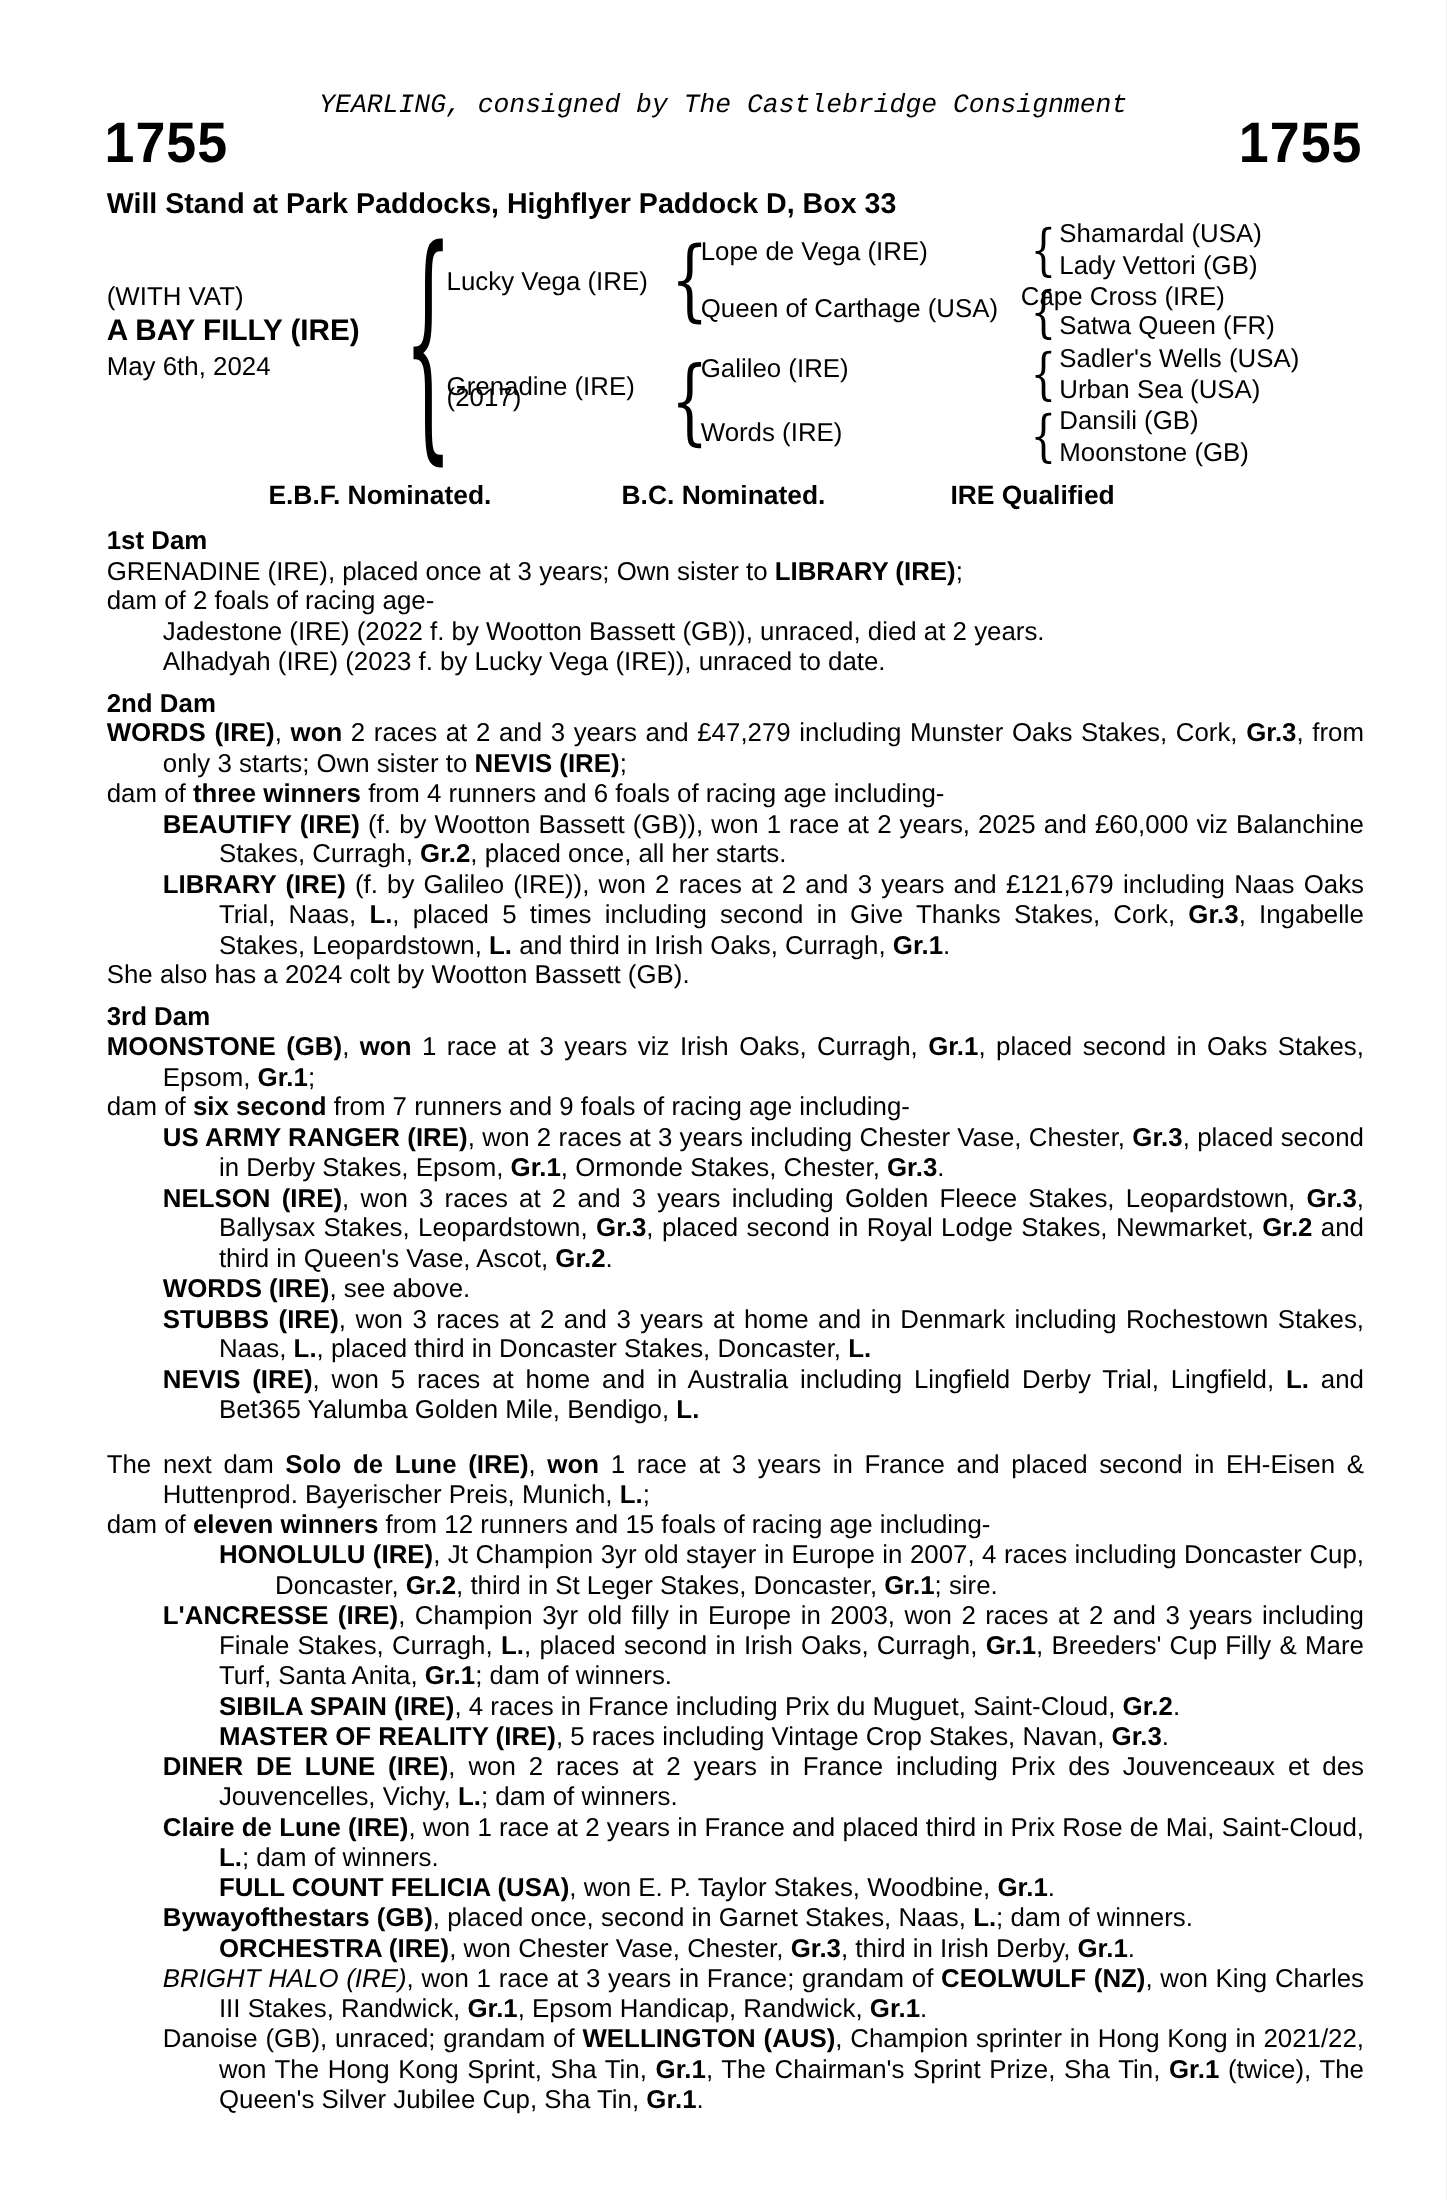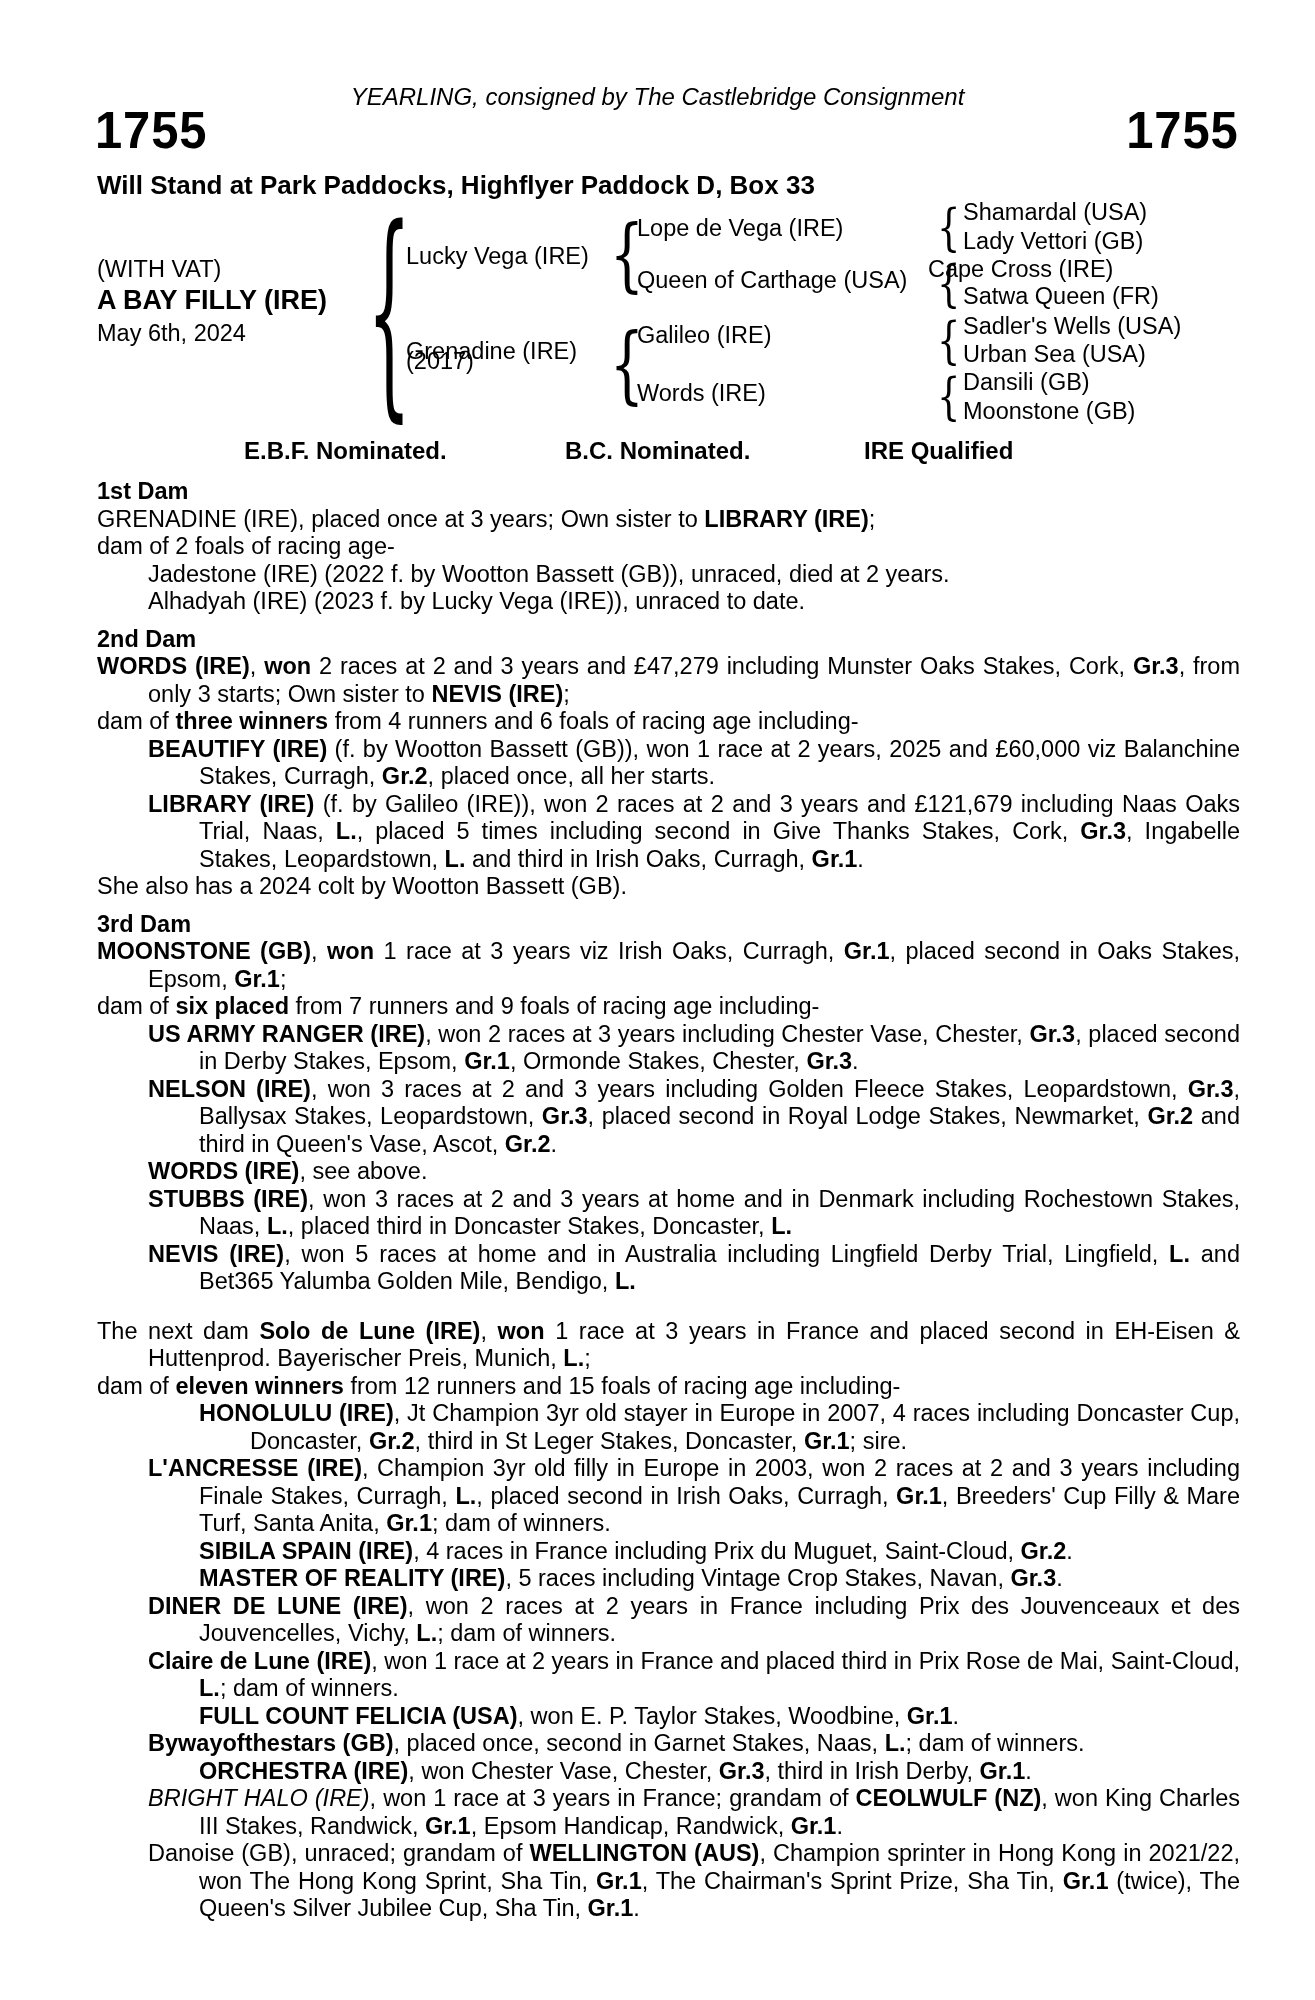--- a/index.html
+++ b/index.html
@@ -1,19 +1,19 @@
 <!DOCTYPE html>
 <html><head>
 <meta charset="utf-8">
 <style>
   html,body{margin:0;padding:0;background:#e8e8e8;}
   .page{position:relative;width:1315px;height:2000px;background:#ffffff;color:#000;
         font-family:"Liberation Sans",sans-serif;overflow:hidden;}
   .consign{position:absolute;top:83px;left:0;width:100%;text-align:center;
-           font-style:italic;font-size:24px;line-height:28px;}
+           font-style:italic;font-size:24px;line-height:28px;font-family:Liberation Mono, monospace;}
   .lot{position:absolute;top:104px;font-size:52px;font-weight:700;line-height:52px;
        letter-spacing:1px;transform:scaleX(.94);transform-origin:left;}
   .lot-left{left:95px;}
   .lot-right{right:76px;transform-origin:right;}
   .stand{position:absolute;top:170px;left:97px;font-size:26px;font-weight:700;line-height:30px;}
   .ped{position:absolute;top:0;left:0;width:1315px;height:470px;}
   .ped span{position:absolute;font-size:23.5px;line-height:26px;white-space:nowrap;}
   .ped .bold{font-weight:700;font-size:27px;}
   .brace{position:absolute;font-family:"DejaVu Serif",serif;font-weight:400;line-height:1;
          transform-origin:center;}
@@ -86,21 +86,21 @@
       <div class="p lv1"><span>Jadestone (IRE) (2022 f. by Wootton Bassett (GB)), unraced, died at 2 years.</span></div>
       <div class="p lv1"><span>Alhadyah (IRE) (2023 f. by Lucky Vega (IRE)), unraced to date.</span></div>
       <div class="h">2nd Dam</div>
       <div class="p lv0"><span class="b">WORDS (IRE)</span><span>, </span><span class="b">won</span><span> 2 races at 2 and 3 years and £47,279 including Munster Oaks Stakes, Cork, </span><span class="b">Gr.3</span><span>, from only 3 starts; Own sister to </span><span class="b">NEVIS (IRE)</span><span>;</span></div>
       <div class="p lv0"><span>dam of </span><span class="b">three winners</span><span> from 4 runners and 6 foals of racing age including-</span></div>
       <div class="p lv1"><span class="b">BEAUTIFY (IRE)</span><span> (f. by Wootton Bassett (GB)), won 1 race at 2 years, 2025 and £60,000 viz Balanchine Stakes, Curragh, </span><span class="b">Gr.2</span><span>, placed once, all her starts.</span></div>
       <div class="p lv1"><span class="b">LIBRARY (IRE)</span><span> (f. by Galileo (IRE)), won 2 races at 2 and 3 years and £121,679 including Naas Oaks Trial, Naas, </span><span class="b">L.</span><span>, placed 5 times including second in Give Thanks Stakes, Cork, </span><span class="b">Gr.3</span><span>, Ingabelle Stakes, Leopardstown, </span><span class="b">L.</span><span> and third in Irish Oaks, Curragh, </span><span class="b">Gr.1</span><span>.</span></div>
       <div class="p lv0"><span>She also has a 2024 colt by Wootton Bassett (GB).</span></div>
       <div class="h">3rd Dam</div>
       <div class="p lv0"><span class="b">MOONSTONE (GB)</span><span>, </span><span class="b">won</span><span> 1 race at 3 years viz Irish Oaks, Curragh, </span><span class="b">Gr.1</span><span>, placed second in Oaks Stakes, Epsom, </span><span class="b">Gr.1</span><span>;</span></div>
-      <div class="p lv0"><span>dam of </span><span class="b">six placed</span><span> from 7 runners and 9 foals of racing age including-</span></div>
+      <div class="p lv0"><span>dam of </span><span class="b">six second</span><span> from 7 runners and 9 foals of racing age including-</span></div>
       <div class="p lv1"><span class="b">US ARMY RANGER (IRE)</span><span>, won 2 races at 3 years including Chester Vase, Chester, </span><span class="b">Gr.3</span><span>, placed second in Derby Stakes, Epsom, </span><span class="b">Gr.1</span><span>, Ormonde Stakes, Chester, </span><span class="b">Gr.3</span><span>.</span></div>
       <div class="p lv1"><span class="b">NELSON (IRE)</span><span>, won 3 races at 2 and 3 years including Golden Fleece Stakes, Leopardstown, </span><span class="b">Gr.3</span><span>, Ballysax Stakes, Leopardstown, </span><span class="b">Gr.3</span><span>, placed second in Royal Lodge Stakes, Newmarket, </span><span class="b">Gr.2</span><span> and third in Queen's Vase, Ascot, </span><span class="b">Gr.2</span><span>.</span></div>
       <div class="p lv1"><span class="b">WORDS (IRE)</span><span>, see above.</span></div>
       <div class="p lv1"><span class="b">STUBBS (IRE)</span><span>, won 3 races at 2 and 3 years at home and in Denmark including Rochestown Stakes, Naas, </span><span class="b">L.</span><span>, placed third in Doncaster Stakes, Doncaster, </span><span class="b">L.</span></div>
       <div class="p lv1"><span class="b">NEVIS (IRE)</span><span>, won 5 races at home and in Australia including Lingfield Derby Trial, Lingfield, </span><span class="b">L.</span><span> and Bet365 Yalumba Golden Mile, Bendigo, </span><span class="b">L.</span></div>
       <div class="p lv0 gap"><span>The next dam </span><span class="b">Solo de Lune (IRE)</span><span>, </span><span class="b">won</span><span> 1 race at 3 years in France and placed second in EH-Eisen &amp; Huttenprod. Bayerischer Preis, Munich, </span><span class="b">L.</span><span>;</span></div>
       <div class="p lv0"><span>dam of </span><span class="b">eleven winners</span><span> from 12 runners and 15 foals of racing age including-</span></div>
       <div class="p lv2"><span class="b">HONOLULU (IRE)</span><span>, Jt Champion 3yr old stayer in Europe in 2007, 4 races including Doncaster Cup, Doncaster, </span><span class="b">Gr.2</span><span>, third in St Leger Stakes, Doncaster, </span><span class="b">Gr.1</span><span>; sire.</span></div>
       <div class="p lv1"><span class="b">L'ANCRESSE (IRE)</span><span>, Champion 3yr old filly in Europe in 2003, won 2 races at 2 and 3 years including Finale Stakes, Curragh, </span><span class="b">L.</span><span>, placed second in Irish Oaks, Curragh, </span><span class="b">Gr.1</span><span>, Breeders' Cup Filly &amp; Mare Turf, Santa Anita, </span><span class="b">Gr.1</span><span>; dam of winners.</span></div>
       <div class="p lv2"><span class="b">SIBILA SPAIN (IRE)</span><span>, 4 races in France including Prix du Muguet, Saint-Cloud, </span><span class="b">Gr.2</span><span>.</span></div>

